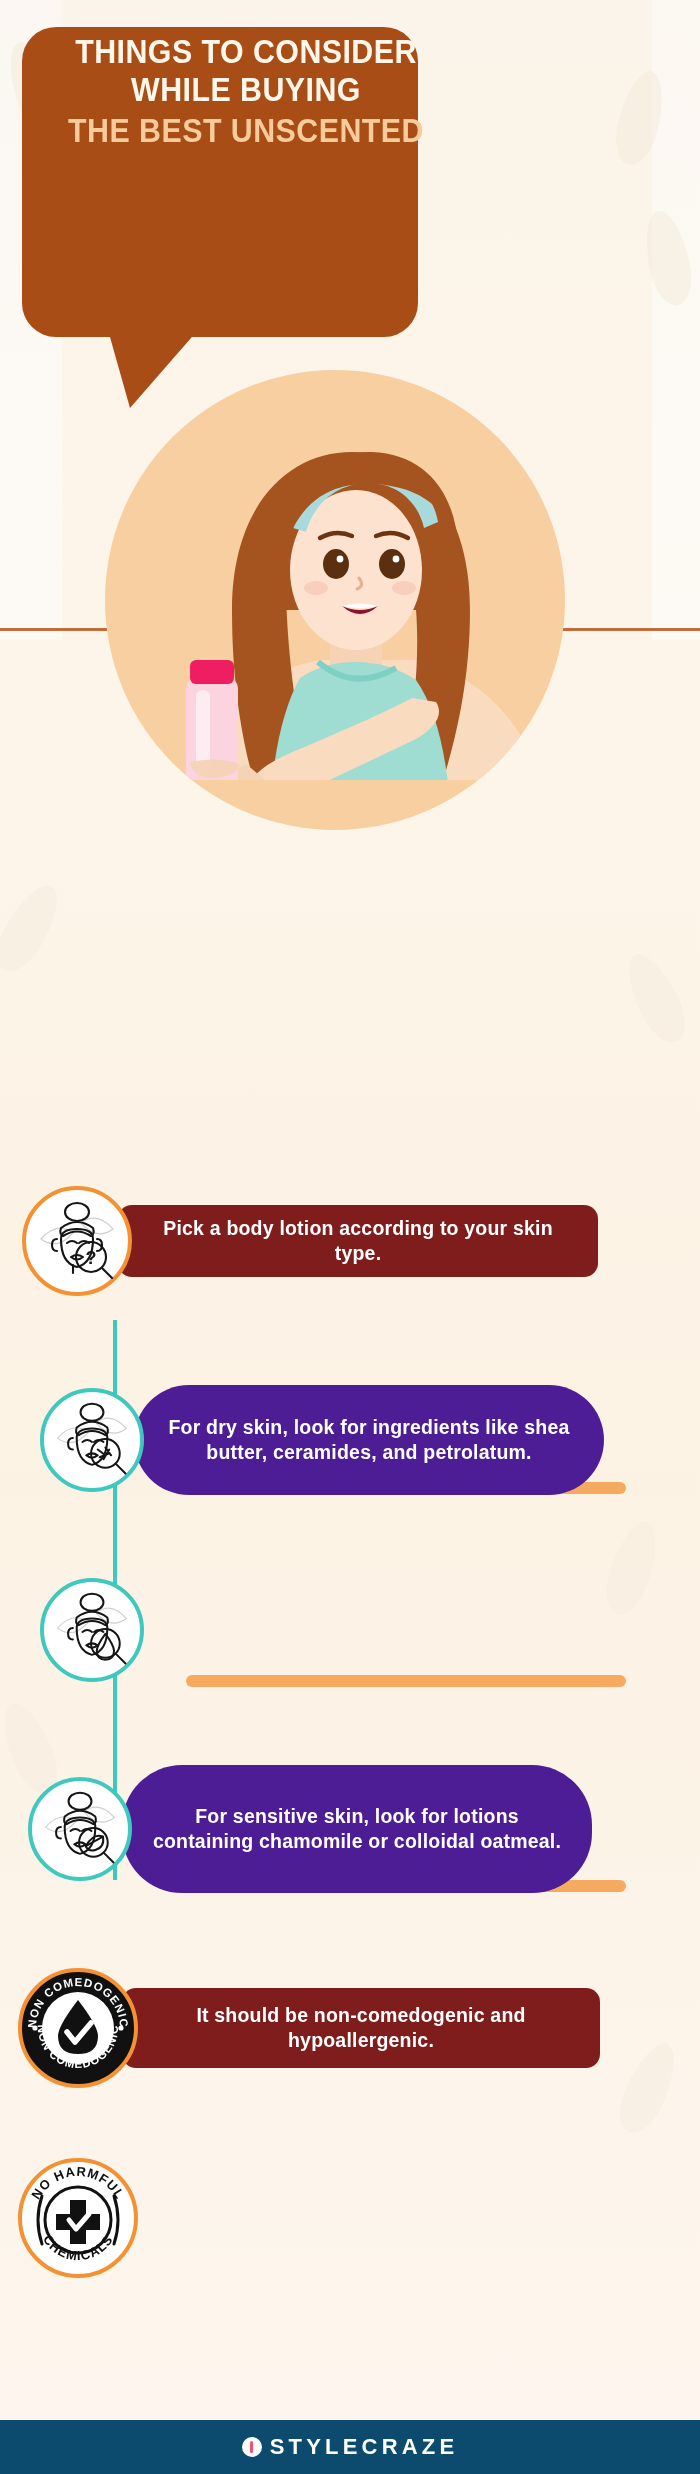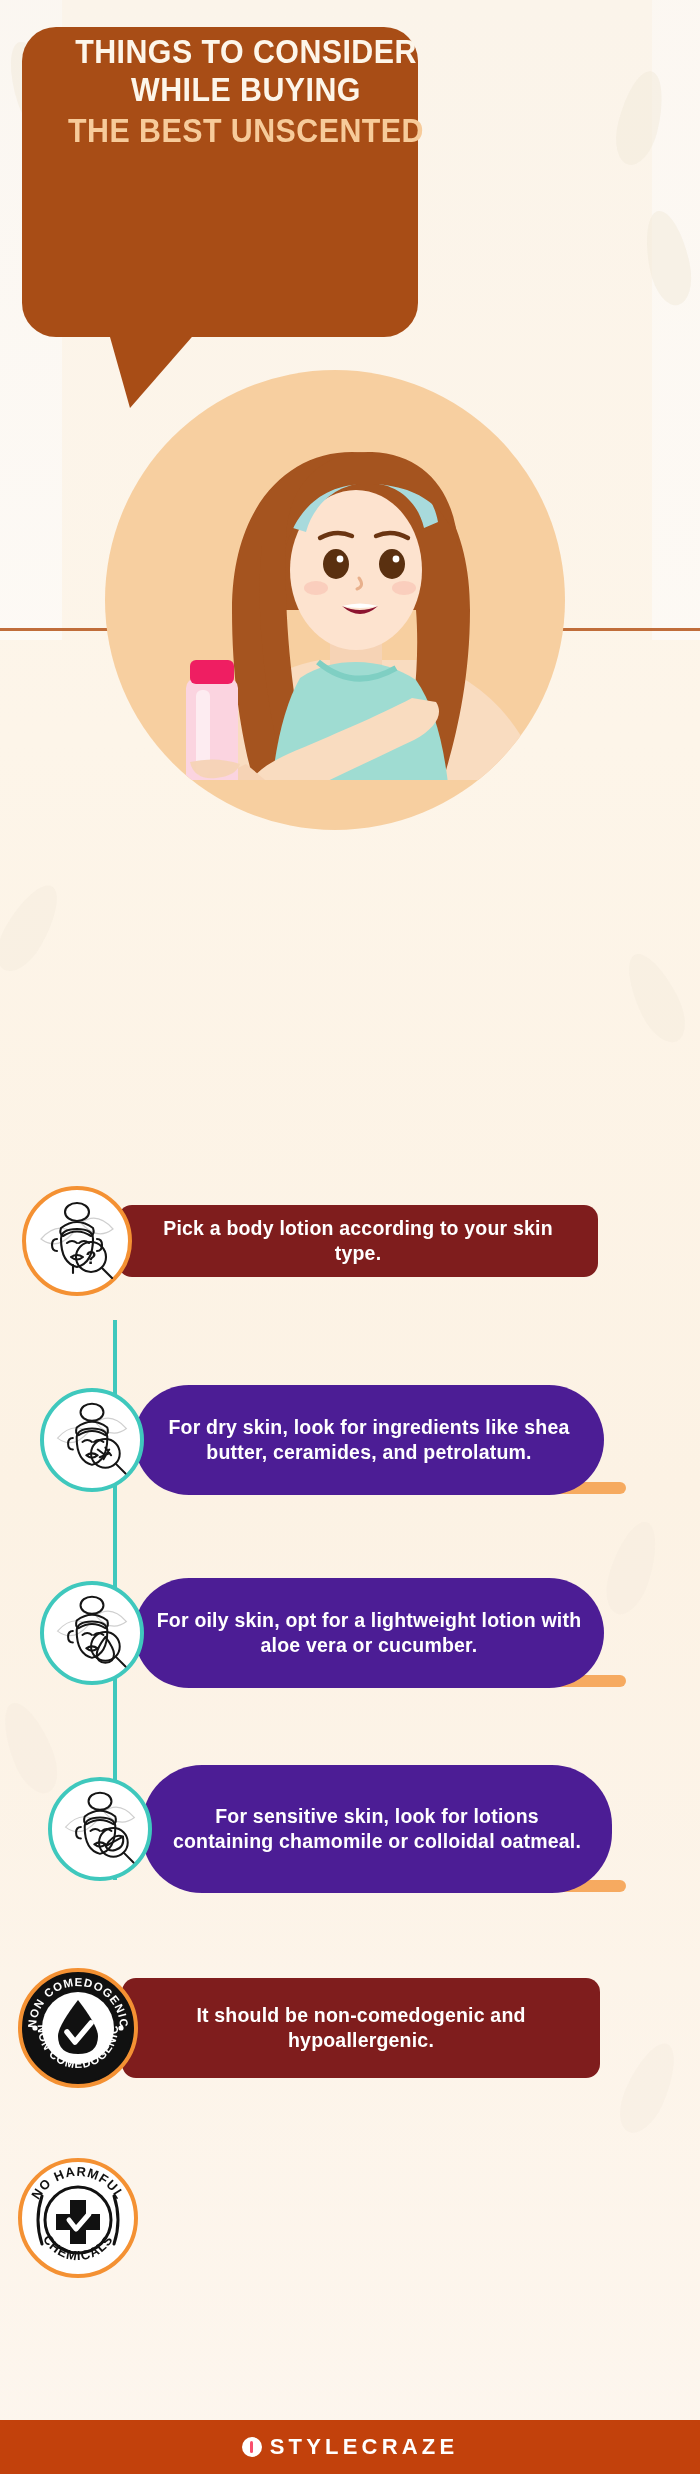--- a/index.html
+++ b/index.html
@@ -152,48 +152,48 @@
   #card-1 .bubble { width: 480px; height: 72px; font-size: 19.5px; margin-left: -14px; }
 
   #card-2 { left: 40px;  top: 1385px; width: 640px; }
   #card-2 .badge  { width: 104px; height: 104px; }
   #card-2 .bubble { width: 470px; height: 110px; font-size: 19.5px; margin-left: -10px; }
 
   #card-3 { left: 40px;  top: 1578px; width: 640px; }
   #card-3 .badge  { width: 104px; height: 104px; }
   #card-3 .bubble { width: 470px; height: 110px; font-size: 19.5px; margin-left: -10px; }
 
-  #card-4 { left: 48px;  top: 1765px; width: 640px; }
+  #card-4 { left: 28px;  top: 1765px; width: 640px; }
   #card-4 .badge  { width: 104px; height: 104px; }
   #card-4 .bubble { width: 470px; height: 128px; font-size: 19.5px; margin-left: -10px; }
 
   #card-5 { left: 18px;  top: 1968px; width: 664px; }
   #card-5 .badge  { width: 120px; height: 120px; border: 4px solid #f49133; }
-  #card-5 .bubble { width: 478px; height: 100px; font-size: 19.5px; margin-left: -16px; }
+  #card-5 .bubble { width: 478px; height: 80px; font-size: 19.5px; margin-left: -16px; }
 
   #card-6 { left: 18px;  top: 2158px; width: 664px; }
   #card-6 .badge  { width: 120px; height: 120px; border: 4px solid #f49133; }
   #card-6 .bubble { width: 478px; height: 122px; font-size: 19.5px; margin-left: -16px; }
 
   
   .stroke-accent {
     position: absolute;
     height: 12px;
     background: #f49133;
     border-radius: 8px;
     opacity: .75;
     z-index: 4;
   }
 
   
   #footer {
     position: absolute;
     left: 0; bottom: 0;
     width: 700px; height: 54px;
-    background: #c2410c;
+    background: #0c4a6e;
     display: flex;
     align-items: center;
     justify-content: center;
     z-index: 9;
   }
   #footer-logo-wrap { display: flex; align-items: center; gap: 8px; }
   #footer-mark {
     width: 20px; height: 20px; border-radius: 50%;
     background: #ffffff;
     position: relative;
@@ -362,21 +362,20 @@
         <path d="M26 44 q-5 0 -5 6 q0 6 5 6"></path>
         <path d="M36 48 q5 -4 10 0"></path>
         <path d="M48 48 q5 -4 10 0"></path>
         <path d="M40 62 q6 -4 12 0 q-6 5 -12 0 Z"></path>
         <circle cx="60" cy="60" r="15"></circle>
         <path d="M71 71 l10 10"></path>
         <path d="M60 50 q9 12 9 18 q0 9 -9 9 q-9 0 -9 -9 q0 -6 9 -18 Z"></path>
       </g>
     </svg>
   </div>
-  <div class="bubble bubble-orange r-pill">For oily skin, opt for a lightweight lotion with aloe vera or cucumber.</div>
 </div>
 
 <div class="stroke-accent" style="left:186px; top:1880px; width:440px;"></div>
 <div class="card" id="card-4">
   <div class="badge badge-teal">
     <svg width="88" height="88" viewBox="0 0 92 92">
       <g fill="none" stroke="#cfcfcf" stroke-width="1.2">
         <path d="M10 44 q16 -18 32 -6 q-16 18 -32 6 Z"></path>
         <path d="M82 34 q-16 -18 -32 -6 q16 18 32 6 Z"></path>
       </g>

